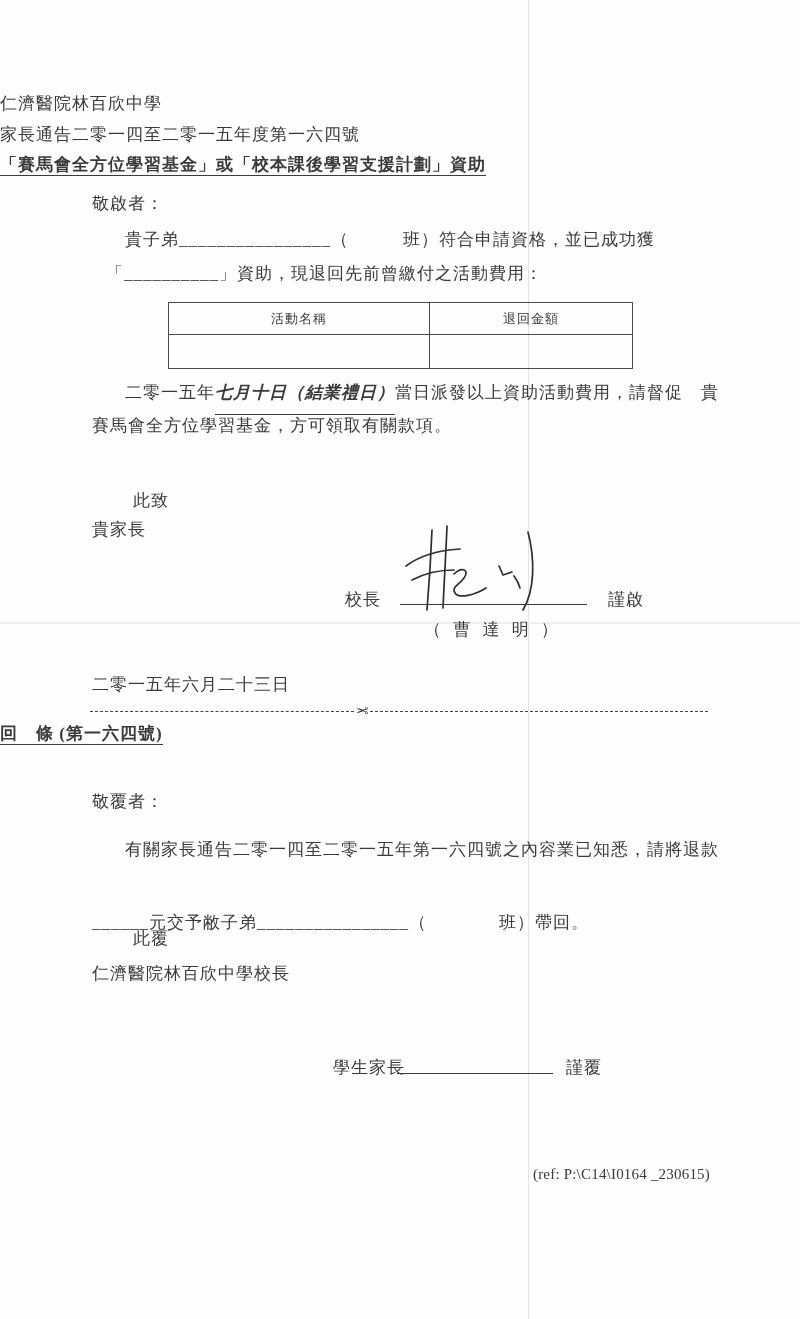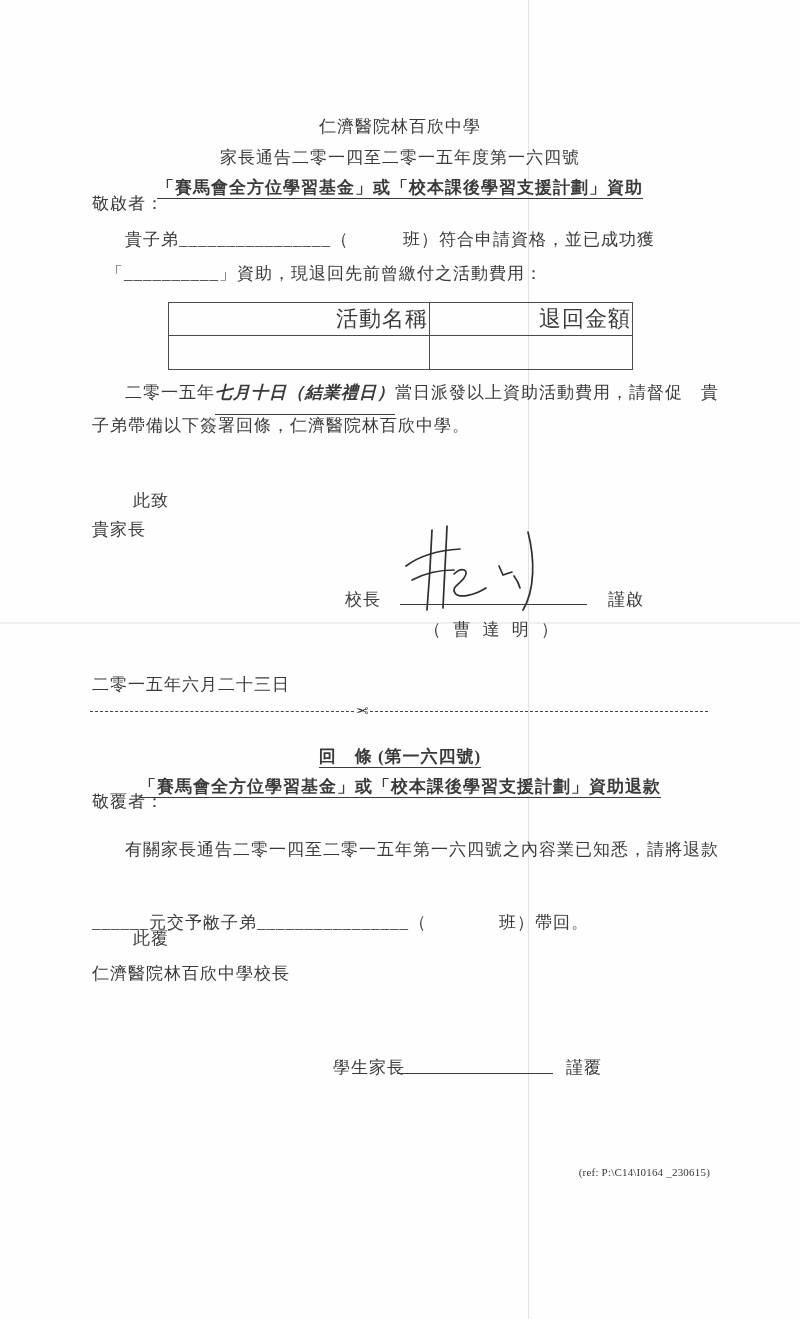--- a/index.html
+++ b/index.html
@@ -8,51 +8,51 @@
     width:800px;height:1319px;
     margin:0 auto;
     background:#fefefe;
     font-family:"Liberation Serif","DejaVu Serif",serif;
     color:#3a3a3a;
     font-size:17px;
     letter-spacing:1px;
     overflow:hidden;
   }
   .abs{position:absolute;white-space:nowrap;}
-  .centered{left:0;width:100%;text-align:center;margin-top:23px;}
+  .centered{left:0;width:100%;text-align:left;}
   .uline{border-bottom:1.5px solid #3c3c3c;padding-bottom:1px;font-weight:bold;}
   
   .crease-v{position:absolute;top:0;left:528px;width:1px;height:100%;background:#e4e2df;}
   .crease-h{position:absolute;left:0;top:622px;width:100%;height:2px;background:#f1efec;}
   
   .refund-table{
     position:absolute;left:168px;top:302px;
     border-collapse:collapse;
   }
   .refund-table td{
     border:1.6px solid #4a4a4a;
-    text-align:right;vertical-align:middle;
-    font-size:22px;letter-spacing:1px;
+    text-align:center;vertical-align:middle;
+    font-size:13px;letter-spacing:1px;
   }
   .refund-table .c1{width:258px;}
   .refund-table .c2{width:200px;}
   .refund-table .hrow td{height:29px;}
   .refund-table .drow td{height:31px;}
   
   .em-date{font-weight:bold;font-style:italic;border-bottom:1.5px solid #3c3c3c;padding-bottom:12px;}
   
   .sig-line{position:absolute;height:0;border-bottom:1.6px solid #3c3c3c;}
   .sig-name{letter-spacing:4px;}
   
   .cut-line{position:absolute;left:90px;top:704px;width:618px;display:flex;align-items:center;height:14px;}
   .cut-dash{border-top:1.6px dashed #454545;height:0;}
   .cut-dash.left{width:264px;}
   .cut-dash.right{flex:1;}
   .scissors{display:inline-block;transform:scaleX(-1);font-size:15px;line-height:1;margin:0 1px;color:#333;}
-  .ref-note{font-size:11px;letter-spacing:0.2px;}
+  .ref-note{font-size:15px;letter-spacing:0.2px;}
   .sig-svg{position:absolute;left:402px;top:524px;}
 </style>
 </head>
 <body>
 
 <div class="page">
 
   <div class="crease-v"></div>
   <div class="crease-h"></div>
 
@@ -72,21 +72,21 @@
         <td class="c2">退回金額</td>
       </tr>
       <tr class="drow">
         <td class="c1"></td>
         <td class="c2"></td>
       </tr>
     </tbody>
   </table>
 
   <div class="abs" style="left:125px;top:381px;"><span>二零一五年</span><span class="em-date">七月十日（結業禮日）</span><span>當日派發以上資助活動費用，請督促　貴</span></div>
-  <div class="abs" style="left:92px;top:414px;">子弟帶備以下簽署回條，仁濟醫院林百欣中學。</div>
+  <div class="abs" style="left:92px;top:414px;">賽馬會全方位學習基金，方可領取有關款項。</div>
 
   <div class="abs" style="left:133px;top:489px;">此致</div>
   <div class="abs" style="left:92px;top:518px;">貴家長</div>
 
   <svg class="sig-svg" width="160" height="90" viewBox="0 0 160 90">
     <g fill="none" stroke="#2e2e2e" stroke-width="1.7" stroke-linecap="round">
       <path d="M30,6 C29,30 27,62 25,86"></path>
       <path d="M45,2 C44,28 42,60 41,84"></path>
       <path d="M4,42 C20,30 40,26 58,25"></path>
       <path d="M10,56 C25,48 40,46 52,46"></path>
@@ -103,21 +103,20 @@
 
   <div class="abs" style="left:92px;top:673px;">二零一五年六月二十三日</div>
 
   <div class="cut-line">
     <div class="cut-dash left"></div>
     <span class="scissors">✂</span>
     <div class="cut-dash right"></div>
   </div>
 
   <div class="abs centered" style="top:722px;"><span class="uline">回　條 (第一六四號)</span></div>
-  <div class="abs centered" style="top:752px;"><span class="uline">「賽馬會全方位學習基金」或「校本課後學習支援計劃」資助退款</span></div>
 
   <div class="abs" style="left:92px;top:790px;">敬覆者：</div>
   <div class="abs" style="left:125px;top:838px;">有關家長通告二零一四至二零一五年第一六四號之內容業已知悉，請將退款</div>
   <div class="abs" style="left:92px;top:876px;margin-top:35px;">______元交予敝子弟________________（　　　　班）帶回。</div>
 
   <div class="abs" style="left:133px;top:927px;">此覆</div>
   <div class="abs" style="left:92px;top:962px;">仁濟醫院林百欣中學校長</div>
 
   <div class="abs" style="left:333px;top:1056px;">學生家長</div>
   <div class="sig-line" style="left:397px;top:1073px;width:156px;"></div>

